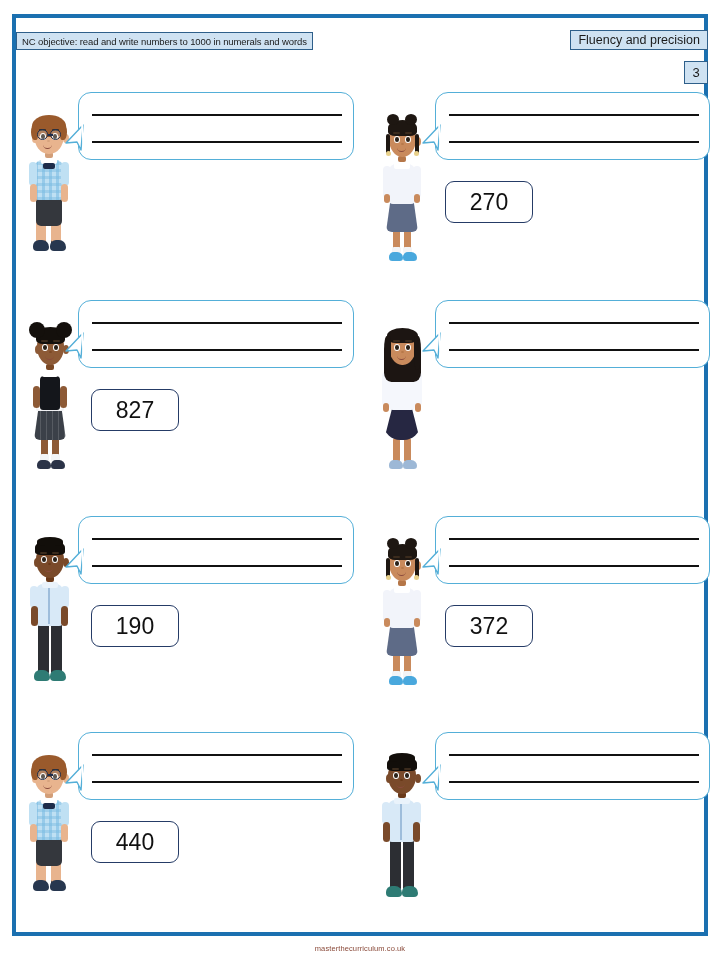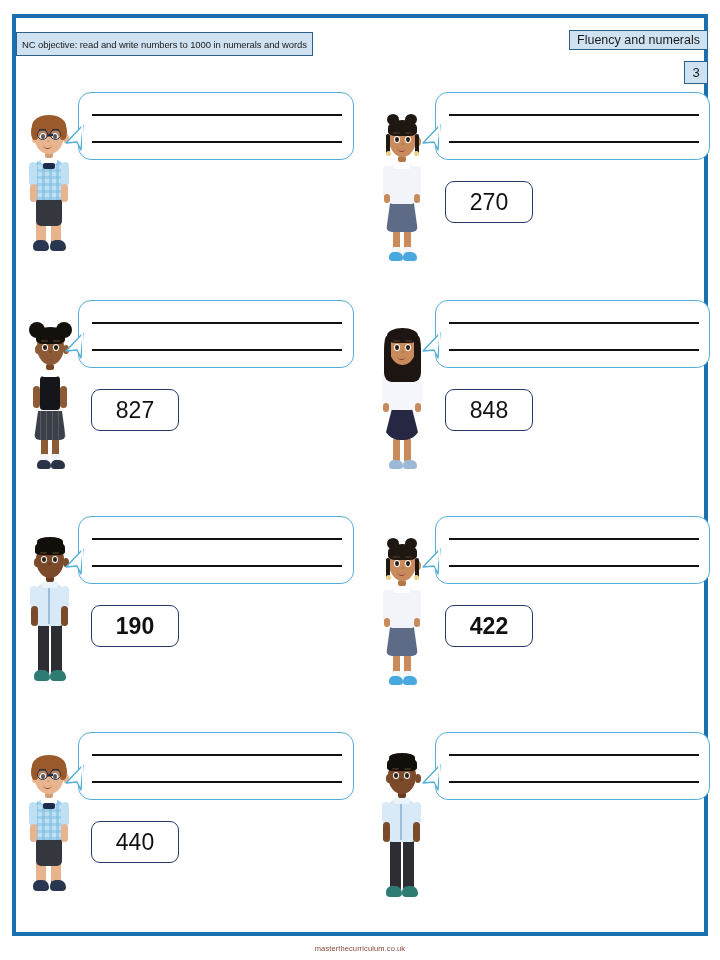--- a/index.html
+++ b/index.html
@@ -39,21 +39,21 @@
     box-sizing: border-box;
     color: #1a1a1a;
     font-family: "Liberation Sans", sans-serif;
     display: flex;
     align-items: center;
   }
 
   #nc-objective-badge {
     left: 16px;
     top: 32px;
-    height: 24px;
+    height: 18px;
     padding: 0 5px;
     font-size: 9.5px;
     letter-spacing: -0.1px;
     white-space: nowrap;
   }
 
   #strand-badge {
     right: 12px;
     top: 30px;
     height: 20px;
@@ -95,21 +95,21 @@
   .question-cell {
     position: absolute;
     width: 342px;
     height: 212px;
   }
 
   .question-cell.col-left  { left: 0px; }
   .question-cell.col-right { left: 342px; }
   .question-cell.row-0 { top: 0px; }
   .question-cell.row-1 { top: 208px; }
-  .question-cell.row-2 { top: 424px; font-weight: bold; }
+  .question-cell.row-2 { top: 424px; }
   .question-cell.row-3 { top: 640px; }
 
   
   .speech-bubble {
     position: absolute;
     left: 60px;
     top: 4px;
     width: 276px;
     height: 68px;
     border: 1.4px solid #54AFD8;
@@ -226,21 +226,21 @@
 </style>
 </head>
 <body>
 
 <div id="page">
 
   <div id="page-frame"></div>
 
   <div class="badge" id="nc-objective-badge">NC objective: read and write numbers to 1000 in numerals and words</div>
 
-  <div class="badge" id="strand-badge">Fluency and numerals</div>
+  <div class="badge" id="strand-badge">Fluency and precision</div>
 
   <div class="badge" id="question-number-badge">3</div>
 
 
   <div id="questions-grid">
       <div class="question-cell col-left row-0">
         <div class="character">
           <div class="ch-part " style="left:12px;top:120px;width:8px;height:28px;background:#2b2d33;border-radius:2px;"></div>
           <div class="ch-part " style="left:25px;top:120px;width:8px;height:28px;background:#2b2d33;border-radius:2px;"></div>
           <div class="ch-part " style="left:11px;top:112px;width:9px;height:14px;background:#E8B48E;border-radius:2px;"></div>
@@ -411,21 +411,20 @@
           <div class="ch-part ch-mouth" style="left:19px;top:45px;"></div>
         </div>
         <div class="speech-bubble">
           <div class="tail"><svg width="20" height="30" viewBox="0 0 20 30">
               <path d="M19 2 L2 20 L13 19 L17 27 Z" fill="#ffffff" stroke="#54AFD8" stroke-width="1.4" stroke-linejoin="round"></path>
               <path d="M17 1 L19 1 L19 28 Z" fill="#ffffff" stroke="none"></path>
             </svg></div>
           <div class="answer-line line-1"></div>
           <div class="answer-line line-2"></div>
         </div>
-        <div class="number-box">848</div>
       </div>
       <div class="question-cell col-left row-2">
         <div class="character">
           <div class="ch-part " style="left:12px;top:96px;width:11px;height:52px;background:#2C2E33;border-radius:3px 3px 2px 2px;"></div>
           <div class="ch-part " style="left:25px;top:96px;width:11px;height:52px;background:#2C2E33;border-radius:3px 3px 2px 2px;"></div>
           <div class="ch-part ch-shoe" style="left:8px;top:144px;width:16px;height:11px;background:#2E7B74;"></div>
           <div class="ch-part ch-shoe" style="left:24px;top:144px;width:16px;height:11px;background:#2E7B74;"></div>
           <div class="ch-part ch-torso" style="left:10px;top:58px;width:27px;height:42px;background:#D8E9F7;"></div>
           <div class="ch-part ch-arm" style="left:4px;top:60px;width:8px;height:22px;background:#D8E9F7;"></div>
           <div class="ch-part ch-arm" style="left:35px;top:60px;width:8px;height:22px;background:#D8E9F7;"></div>
@@ -498,21 +497,21 @@
           <div class="ch-part ch-mouth" style="left:19px;top:45px;"></div>
         </div>
         <div class="speech-bubble">
           <div class="tail"><svg width="20" height="30" viewBox="0 0 20 30">
               <path d="M19 2 L2 20 L13 19 L17 27 Z" fill="#ffffff" stroke="#54AFD8" stroke-width="1.4" stroke-linejoin="round"></path>
               <path d="M17 1 L19 1 L19 28 Z" fill="#ffffff" stroke="none"></path>
             </svg></div>
           <div class="answer-line line-1"></div>
           <div class="answer-line line-2"></div>
         </div>
-        <div class="number-box">422</div>
+        <div class="number-box">372</div>
       </div>
       <div class="question-cell col-left row-3">
         <div class="character">
           <div class="ch-part " style="left:12px;top:120px;width:8px;height:28px;background:#2b2d33;border-radius:2px;"></div>
           <div class="ch-part " style="left:25px;top:120px;width:8px;height:28px;background:#2b2d33;border-radius:2px;"></div>
           <div class="ch-part " style="left:11px;top:112px;width:9px;height:14px;background:#E8B48E;border-radius:2px;"></div>
           <div class="ch-part " style="left:25px;top:112px;width:9px;height:14px;background:#E8B48E;border-radius:2px;"></div>
           <div class="ch-part " style="left:10px;top:118px;width:10px;height:22px;background:#E8B48E;border-radius:2px;"></div>
           <div class="ch-part " style="left:25px;top:118px;width:10px;height:22px;background:#E8B48E;border-radius:2px;"></div>
           <div class="ch-part ch-shoe" style="left:7px;top:138px;width:16px;height:11px;background:#27374f;"></div>

